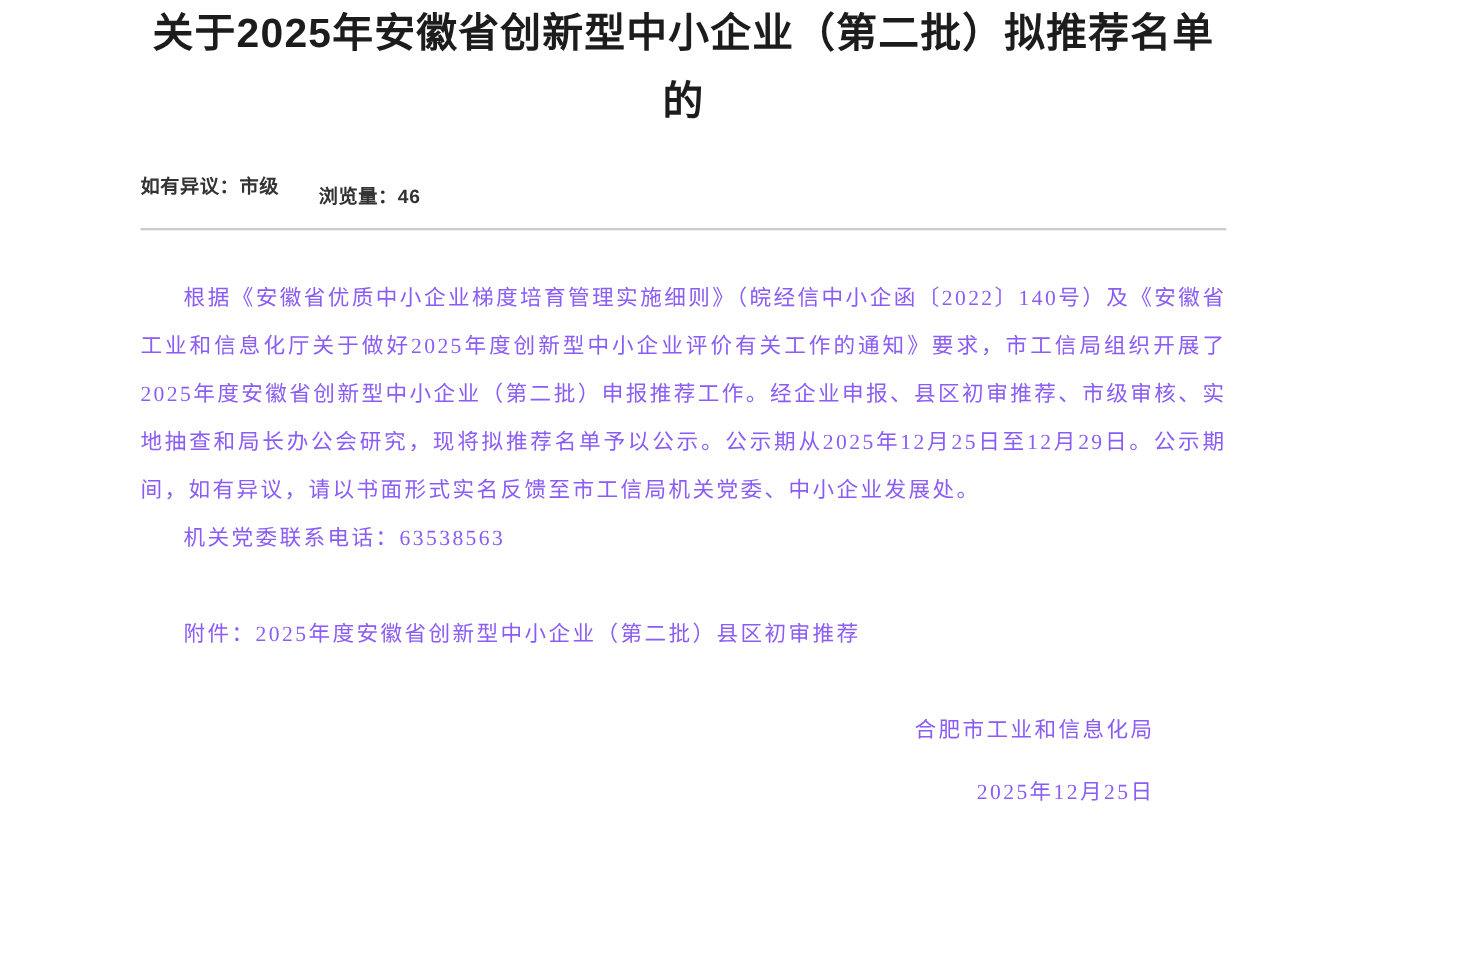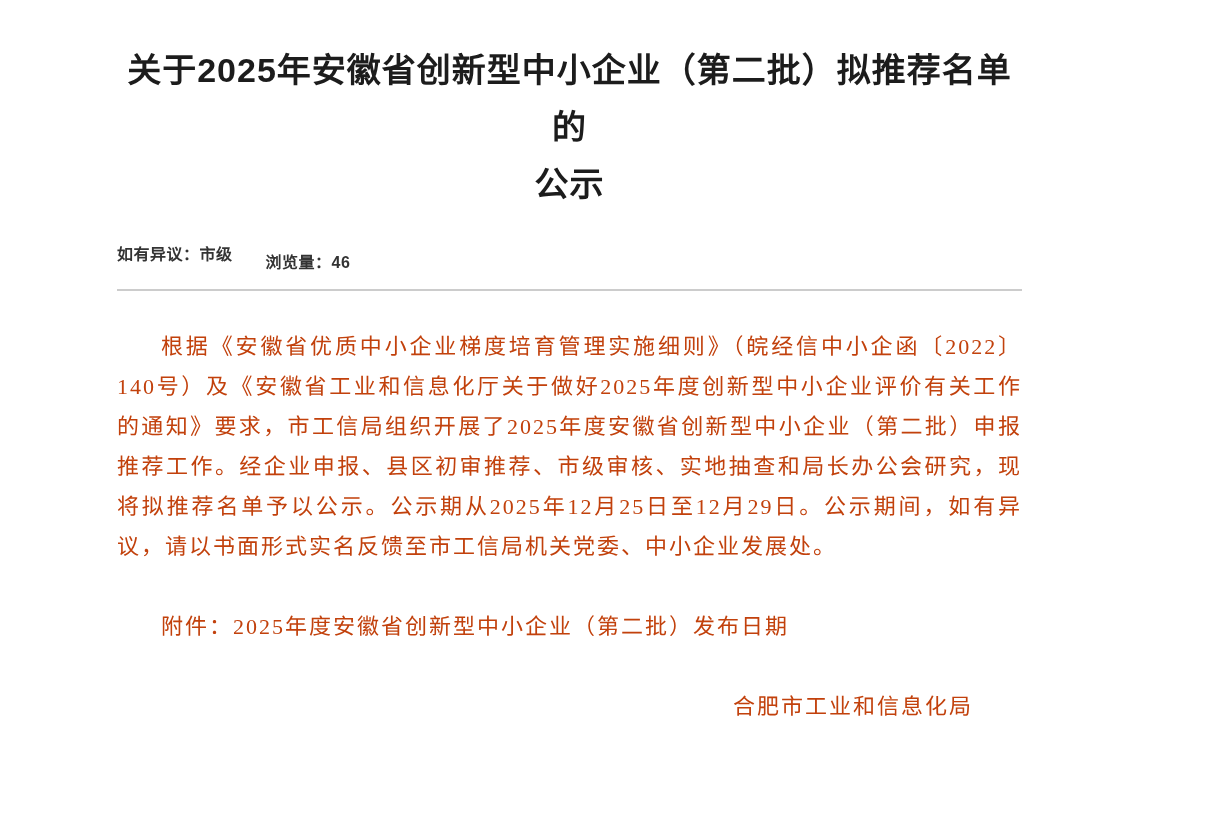--- a/index.html
+++ b/index.html
@@ -13,21 +13,20 @@
     overflow: hidden;
     font-family: "Liberation Sans", "DejaVu Sans", sans-serif;
   }
   .doc {
     margin-left: 117px;
     width: 905px;
   }
   
   .doc-title {
     margin: 0;
-    padding-top: 42px;
     text-align: center;
     font-family: "Liberation Sans", "DejaVu Sans", sans-serif;
     font-weight: bold;
     font-size: 34px;
     line-height: 57px;
     color: #1c1c1c;
     letter-spacing: 1px;
   }
   .doc-title .title-line { display: block; }
   
@@ -46,23 +45,23 @@
   
   .divider {
     margin: 16px 0 0 0;
     border: none;
     border-top: 2px solid #cccccc;
     height: 0;
   }
   
   .article {
     font-family: "Liberation Serif", "DejaVu Serif", serif;
-    font-size: 22px;
+    font-size: 18px;
     line-height: 40px;
-    color: #c2410c;
+    color: #8b5cf6;
     letter-spacing: 2px;
   }
   .main-para {
     margin: 36px 0 0 0;
     text-indent: 2em;
     text-align: justify;
   }
   .contact-line {
     margin: 0;
     text-indent: 2em;
@@ -70,40 +69,41 @@
   .contact-line.first { margin-top: 4px; }
   .attachment-line {
     margin: 40px 0 0 0;
     text-indent: 2em;
   }
   .signature {
     margin-top: 40px;
     text-align: right;
     padding-right: 48px;
   }
-  .signature p { margin: 1px; }
+  .signature p { margin: 12px; }
 </style>
 </head>
 <body>
 
 <div class="doc">
 
   <h1 class="doc-title">
     <span class="title-line">关于2025年安徽省创新型中小企业（第二批）拟推荐名单的</span>
-    <span class="title-line">公示</span>
   </h1>
 
   <div class="meta-bar">
     <span class="meta-item"><span>如有异议：</span><span>市级</span></span>
     <span class="meta-item"><span>浏览量：</span><span>46</span></span>
   </div>
 
   <hr class="divider">
 
   <div class="article">
     <p class="main-para">根据《安徽省优质中小企业梯度培育管理实施细则》（皖经信中小企函〔2022〕140号）及《安徽省工业和信息化厅关于做好2025年度创新型中小企业评价有关工作的通知》要求，市工信局组织开展了2025年度安徽省创新型中小企业（第二批）申报推荐工作。经企业申报、县区初审推荐、市级审核、实地抽查和局长办公会研究，现将拟推荐名单予以公示。公示期从2025年12月25日至12月29日。公示期间，如有异议，请以书面形式实名反馈至市工信局机关党委、中小企业发展处。</p>
-    <p class="attachment-line">附件：2025年度安徽省创新型中小企业（第二批）发布日期</p>
+    <p class="contact-line">机关党委联系电话：63538563</p>
+    <p class="attachment-line">附件：2025年度安徽省创新型中小企业（第二批）县区初审推荐</p>
     <div class="signature">
       <p>合肥市工业和信息化局</p>
+      <p>2025年12月25日</p>
     </div>
   </div>
 
 </div>
 
 </body></html>

